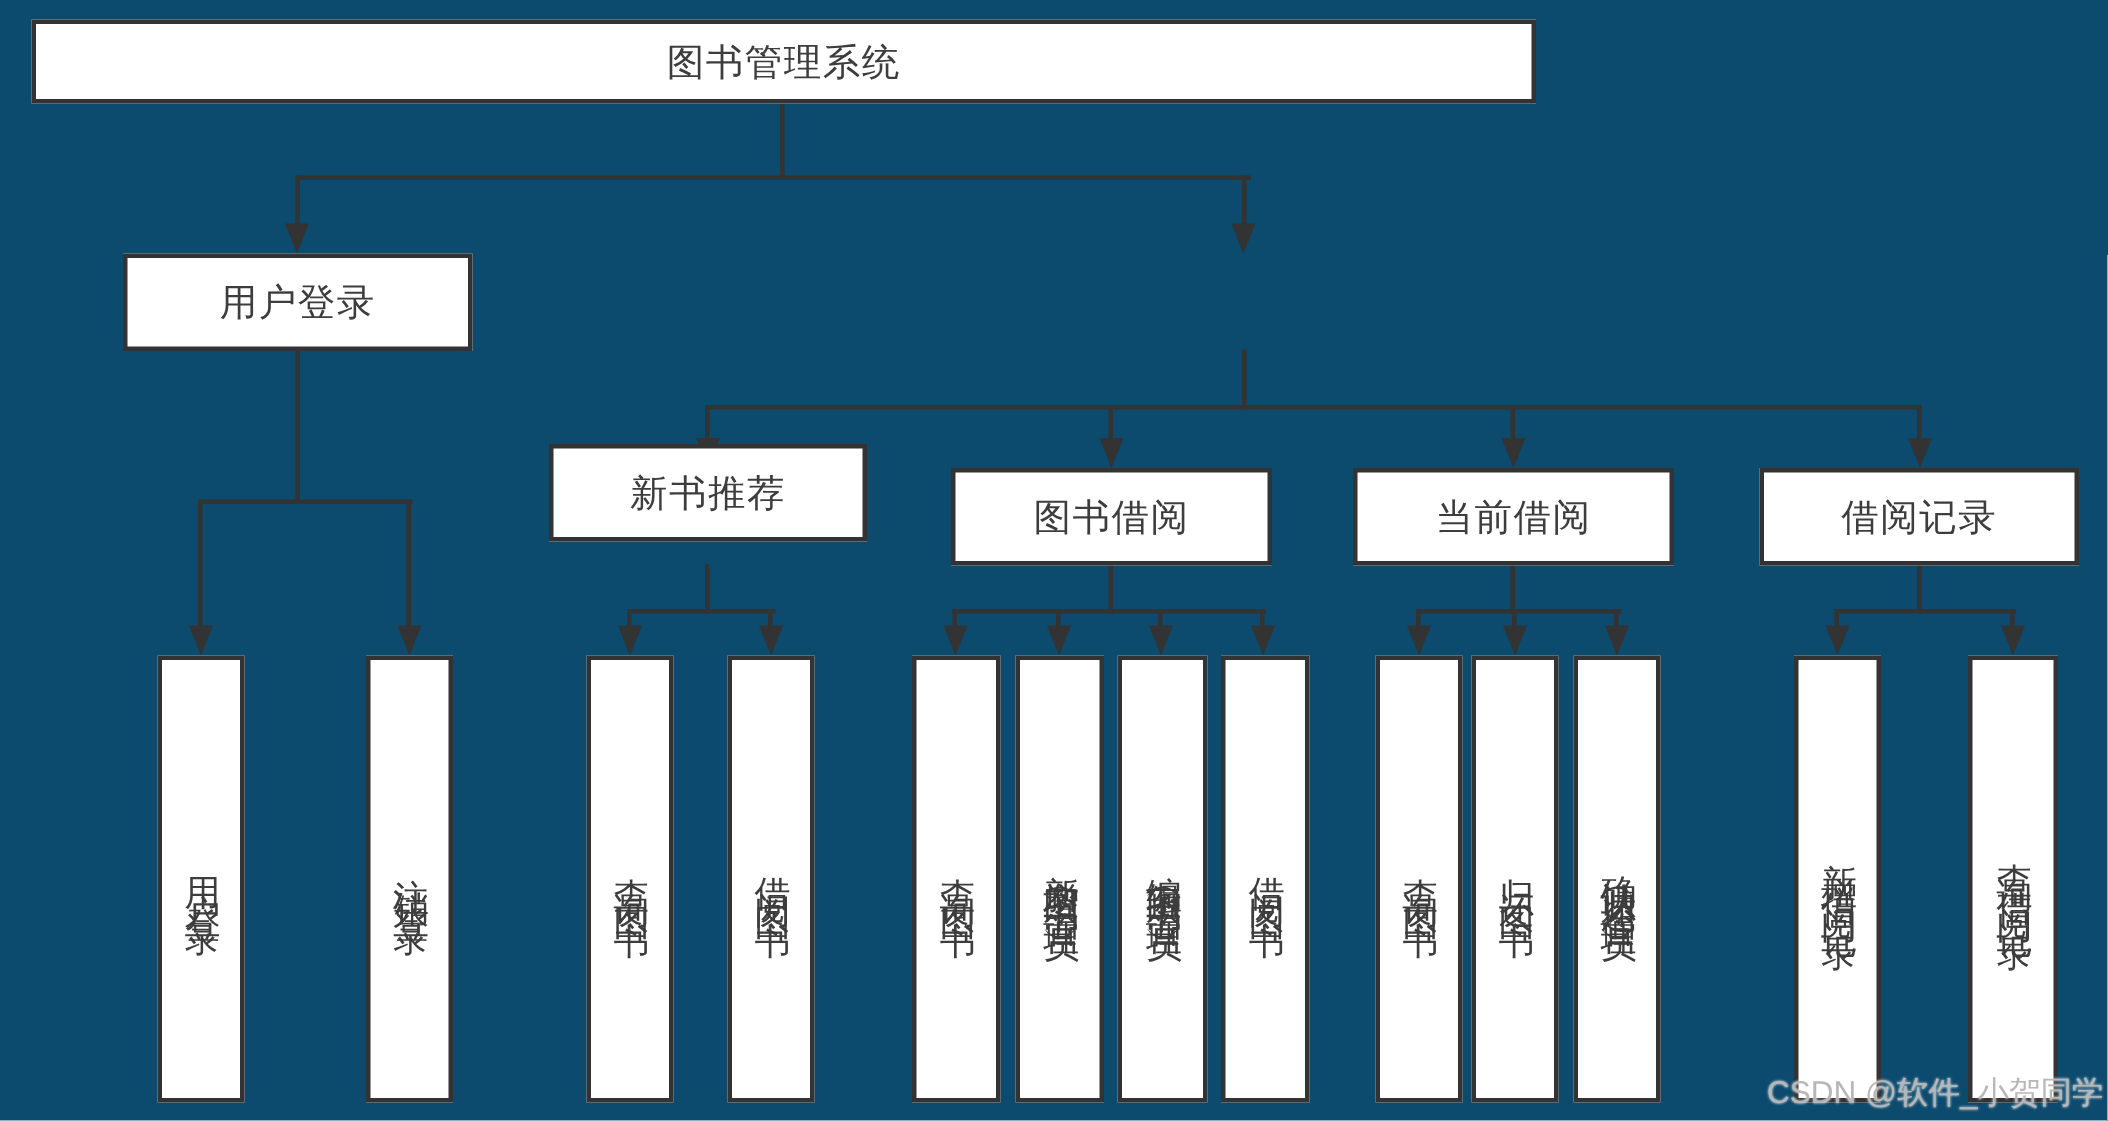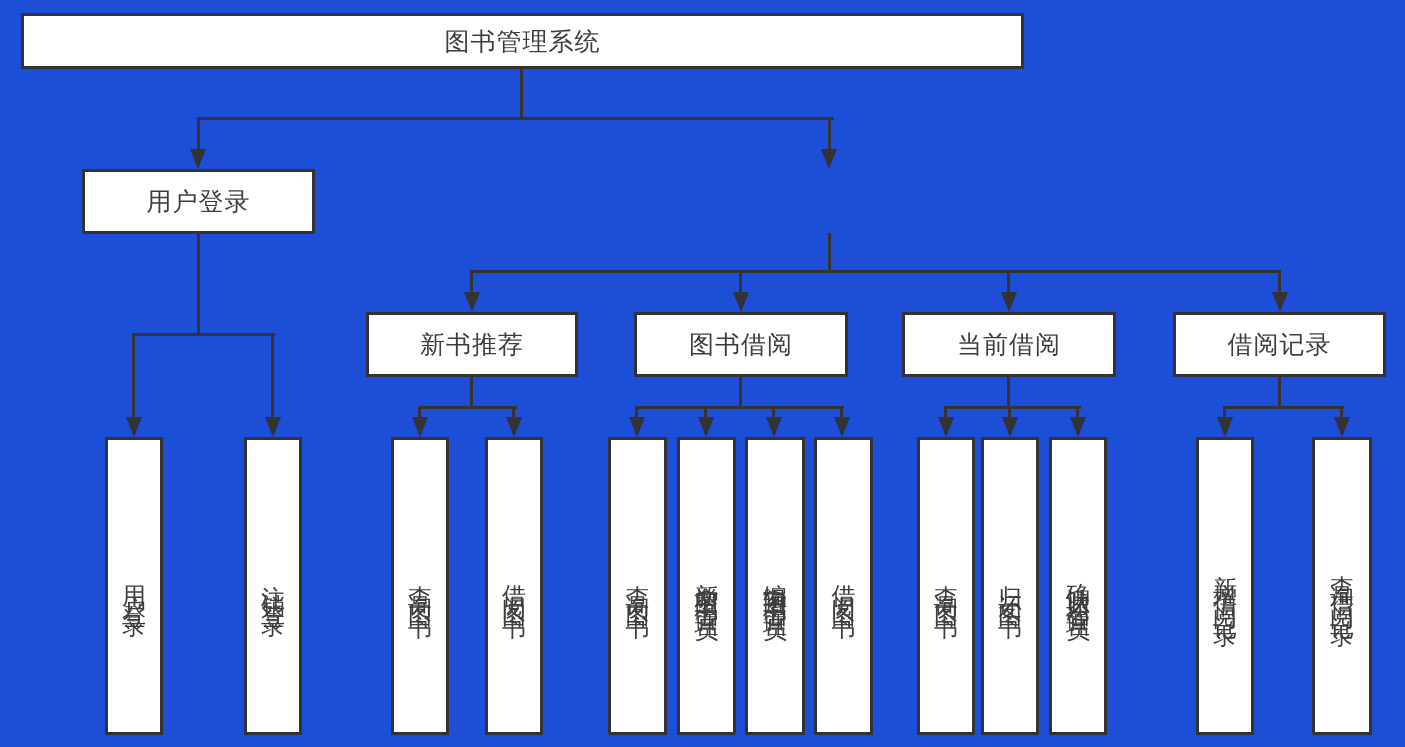--- a/index.html
+++ b/index.html
@@ -1,17 +1,17 @@
 <!DOCTYPE html>
 <html><head>
 <meta charset="utf-8">
 <style>
   html,body{margin:0;padding:0;background:#fff;}
   #stage{
-    position:relative;width:1405px;height:747px;background:#1d4ed8;overflow:hidden;
+    position:relative;width:1405px;height:747px;background:#0c4a6e;overflow:hidden;
     font-family:"Liberation Sans",sans-serif;color:#3d3d3d;
   }
   .box{
     position:absolute;box-sizing:border-box;border:3px solid #333;background:#fff;
     display:flex;align-items:center;justify-content:center;
     font-size:25px;color:#3d3d3d;letter-spacing:1px;
   }
   .leaf span{
     writing-mode:vertical-rl;text-orientation:mixed;
     font-size:24px;letter-spacing:10px;line-height:1;
@@ -22,21 +22,21 @@
   .hline{height:3px;}
   .ahead{
     position:absolute;width:0;height:0;
     border-left:8px solid transparent;border-right:8px solid transparent;
     border-top:20px solid #333;
   }
   
   .n-root{left:21px;top:13px;width:1003px;height:56px;}
   .n-login{left:82px;top:169px;width:233px;height:65px;}
   .n-mgmt{left:712px;top:169px;width:235px;height:65px;}
-  .n-rec{left:366px;top:312px;width:212px;height:65px;}
+  .n-rec{left:366px;top:296px;width:212px;height:65px;}
   .n-bb{left:634px;top:312px;width:214px;height:65px;}
   .n-cb{left:902px;top:312px;width:214px;height:65px;}
   .n-br{left:1173px;top:312px;width:213px;height:65px;}
   .leaf{top:437px;width:58px;height:298px;}
   .n-a1{left:105px;} .n-a2{left:244px;}
   .n-b1{left:391px;} .n-b2{left:485px;}
   .n-c1{left:608px;width:59px;} .n-c2{left:677px;width:59px;}
   .n-c3{left:745px;width:60px;} .n-c4{left:814px;width:59px;}
   .n-d1{left:917px;} .n-d2{left:981px;} .n-d3{left:1049px;}
   .n-e1{left:1196px;} .n-e2{left:1312px;width:60px;}
@@ -159,13 +159,14 @@
   <div class="box leaf long n-d3">
       <span>确认归还（管理员）</span>
     </div>
   <div class="box leaf n-e1">
       <span>新增借阅记录</span>
     </div>
   <div class="box leaf n-e2">
       <span>查询借阅记录</span>
     </div>
 
+  <div id="watermark">CSDN @软件_小贺同学</div>
 </div>
 
 </body></html>

